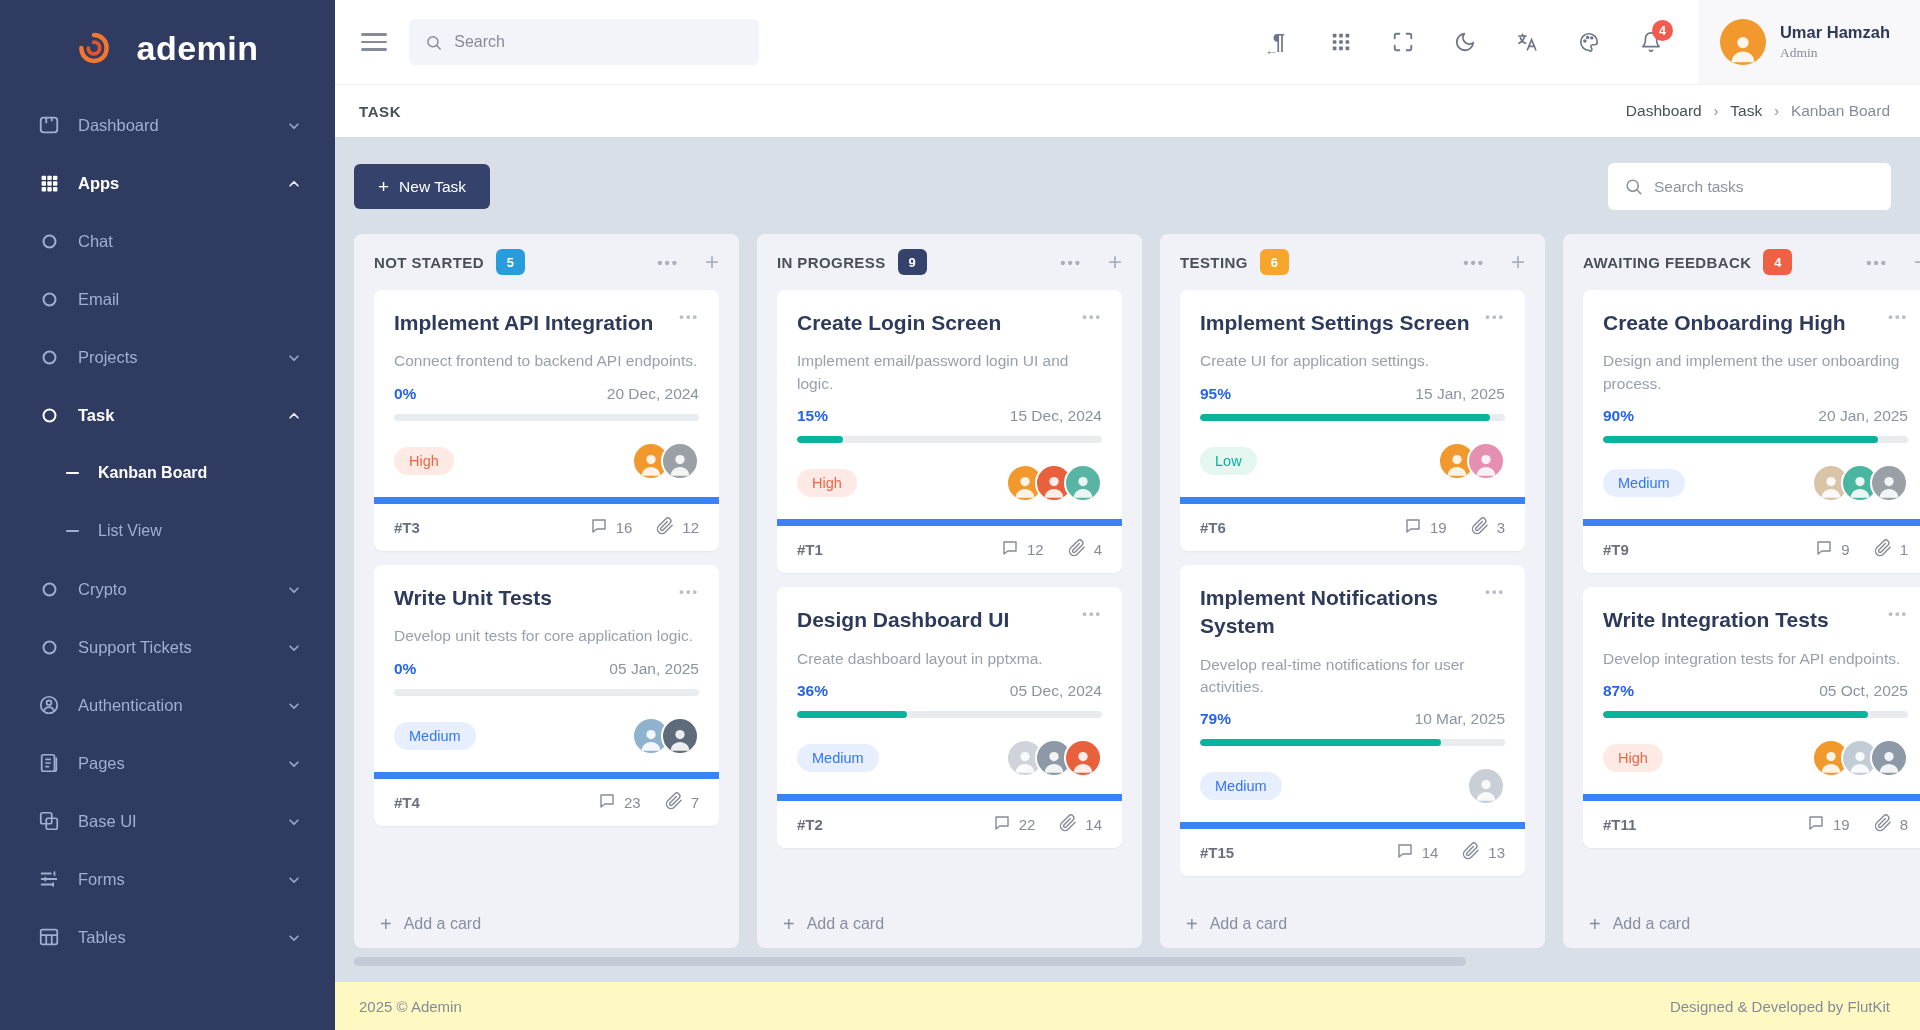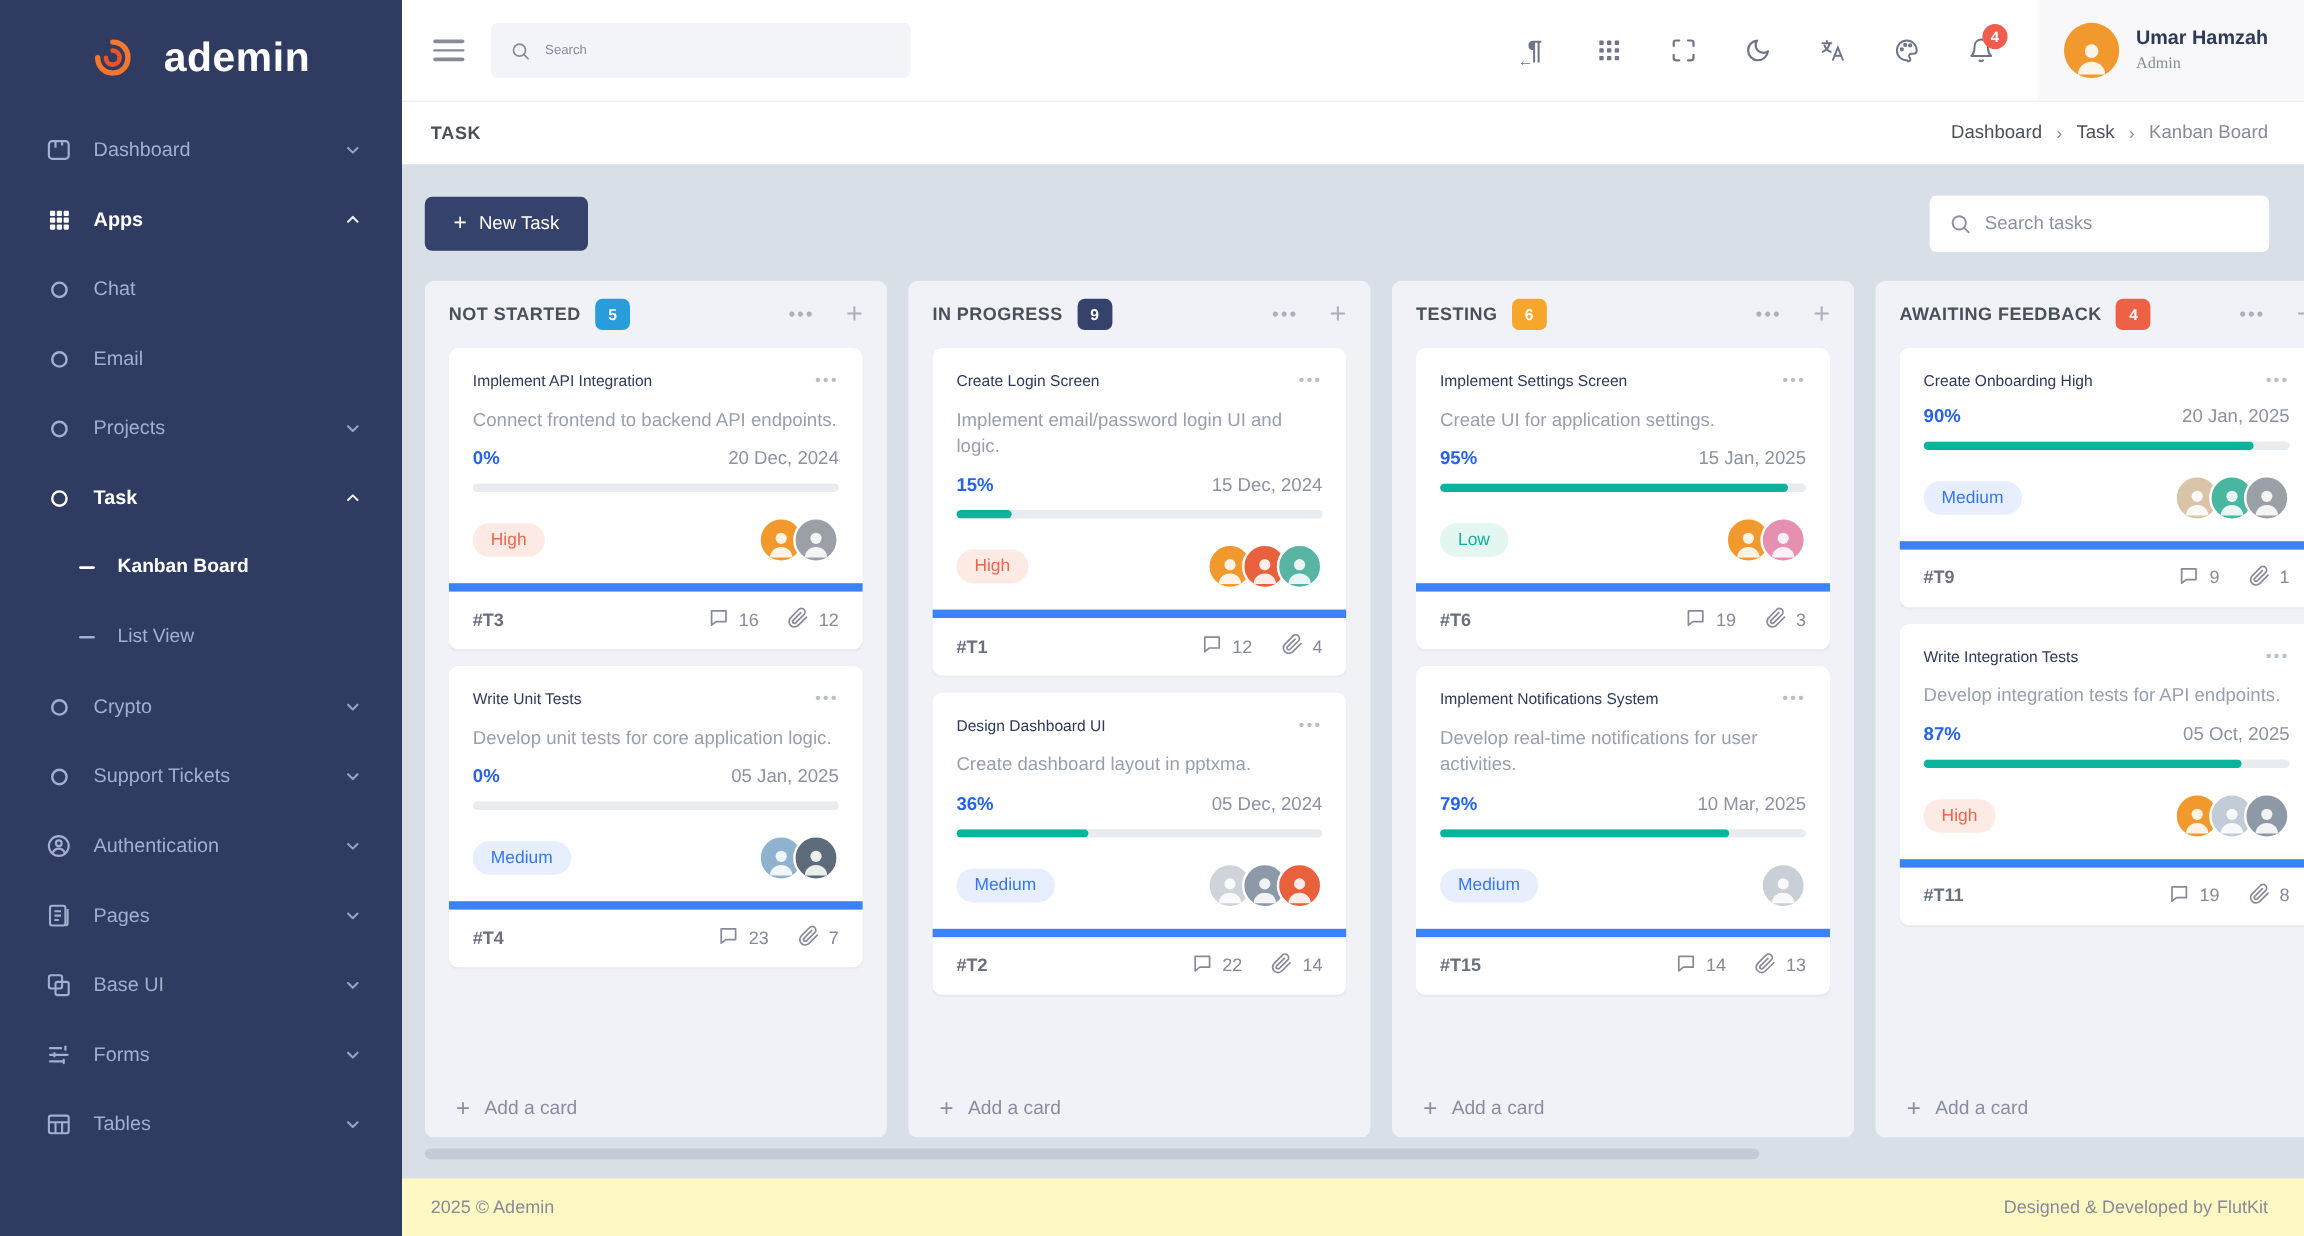--- a/index.html
+++ b/index.html
@@ -20,21 +20,21 @@
   .side-item.sub .s-icon { width:18px; margin-right:16px; }
 
   
   .main { flex:1; display:flex; flex-direction:column; min-width:0; }
 
   .topbar { height:84px; background:#ffffff; display:flex; align-items:center; flex:none; }
   .hamburger { width:26px; margin-left:26px; cursor:pointer; }
   .hamburger div { height:2.5px; background:#878a99; margin:5px 0; border-radius:2px; }
   .top-search { display:flex; align-items:center; gap:12px; background:#f3f4f9; border-radius:6px; height:46px; width:350px; margin-left:22px; padding:0 16px; }
   .top-search svg { color:#878a99; }
-  .top-search input { border:none; outline:none; background:transparent; font-size:11px; color:#495057; width:100%; font-family:inherit; }
+  .top-search input { border:none; outline:none; background:transparent; font-size:16px; color:#495057; width:100%; font-family:inherit; }
   .top-search input::placeholder { color:#878a99; }
   .top-right { margin-left:auto; display:flex; align-items:center; height:100%; }
   .tb-icon { width:24px; height:24px; color:#6f7588; margin:0 19px; cursor:pointer; position:relative; display:flex; align-items:center; justify-content:center; }
   .tb-icon svg { width:22px; height:22px; }
   .rtl-glyph { font-size:22px; color:#6f7588; font-weight:600; line-height:1; position:relative; }
   .rtl-glyph .arr { position:absolute; left:-8px; bottom:-4px; font-size:13px; }
   .badge-dot { position:absolute; top:-10px; right:-10px; background:#f25c4f; color:#fff; font-size:12.5px; font-weight:700; min-width:21px; height:21px; border-radius:50%; display:flex; align-items:center; justify-content:center; }
   .user-block { display:flex; align-items:center; gap:14px; background:#f8f8fb; height:84px; padding:0 30px 0 22px; margin-left:16px; cursor:pointer; }
   .u-avatar { width:46px; height:46px; border-radius:50%; background:#f2992e; overflow:hidden; display:flex; align-items:flex-end; justify-content:center; }
   .u-avatar svg { width:34px; height:34px; }
@@ -65,21 +65,21 @@
   .kcol-tools { margin-left:auto; display:flex; align-items:center; gap:26px; color:#aab0bc; }
   .kcol-dots { letter-spacing:2px; font-size:15px; font-weight:700; cursor:pointer; }
   .kcol-plus { font-size:24px; font-weight:300; cursor:pointer; line-height:1; }
   .kcards { flex:1; overflow:hidden; display:flex; flex-direction:column; gap:14px; }
   .kadd { flex:none; height:48px; display:flex; align-items:center; gap:12px; color:#878ea0; font-size:16px; cursor:pointer; padding-left:6px; }
   .kadd .plus { font-size:20px; }
 
   .card { background:#ffffff; border-radius:8px; flex:none; box-shadow:0 1px 2px rgba(56,65,92,.06); }
   .card-pad { padding:19px 20px 17px 20px; }
   .card-top { display:flex; align-items:flex-start; }
-  .card-title { font-size:13px; font-weight:400; color:#2e3a59; line-height:1.35; flex:1; cursor:pointer; }
+  .card-title { font-size:21px; font-weight:700; color:#2e3a59; line-height:1.35; flex:1; cursor:pointer; }
   .card-dots { color:#b9bec9; letter-spacing:2px; font-size:13px; font-weight:700; cursor:pointer; margin-left:10px; }
   .card-desc { margin-top:13px; font-size:15.5px; color:#98a0ae; line-height:1.45; }
   .card-meta { margin-top:12px; display:flex; align-items:center; }
   .pct { font-size:15.5px; font-weight:700; }
   .due { margin-left:auto; font-size:15.5px; color:#8b92a1; }
   .track { margin-top:11px; height:7px; border-radius:4px; background:#e9ecef; overflow:hidden; }
   .fill { height:100%; border-radius:4px; }
   .card-tags { margin-top:21px; display:flex; align-items:center; min-height:38px; }
   .pill { font-size:14.5px; font-weight:500; border-radius:14px; padding:6px 15px; }
   .avatars { margin-left:auto; display:flex; }
@@ -743,20 +743,21 @@
                 <span class="kcol-plus">+</span>
               </span>
             </div>
             <div class="kcards">
               <div class="card">
                 <div class="card-pad">
                   <div class="card-top">
                     <div class="card-title">Create Onboarding High</div>
                     <div class="card-dots">•••</div>
                   </div>
+                  <div class="card-desc">Design and implement the user onboarding process.</div>
                   <div class="card-meta">
                     <span class="pct" style="color:#2563eb">90%</span>
                     <span class="due">20 Jan, 2025</span>
                   </div>
                   <div class="track">
                     <div class="fill" style="width:90%;background:#0ab39c"></div>
                   </div>
                   <div class="card-tags">
                     <span class="pill" style="background:#e7eefd;color:#3577f1">Medium</span>
                     <div class="avatars">

